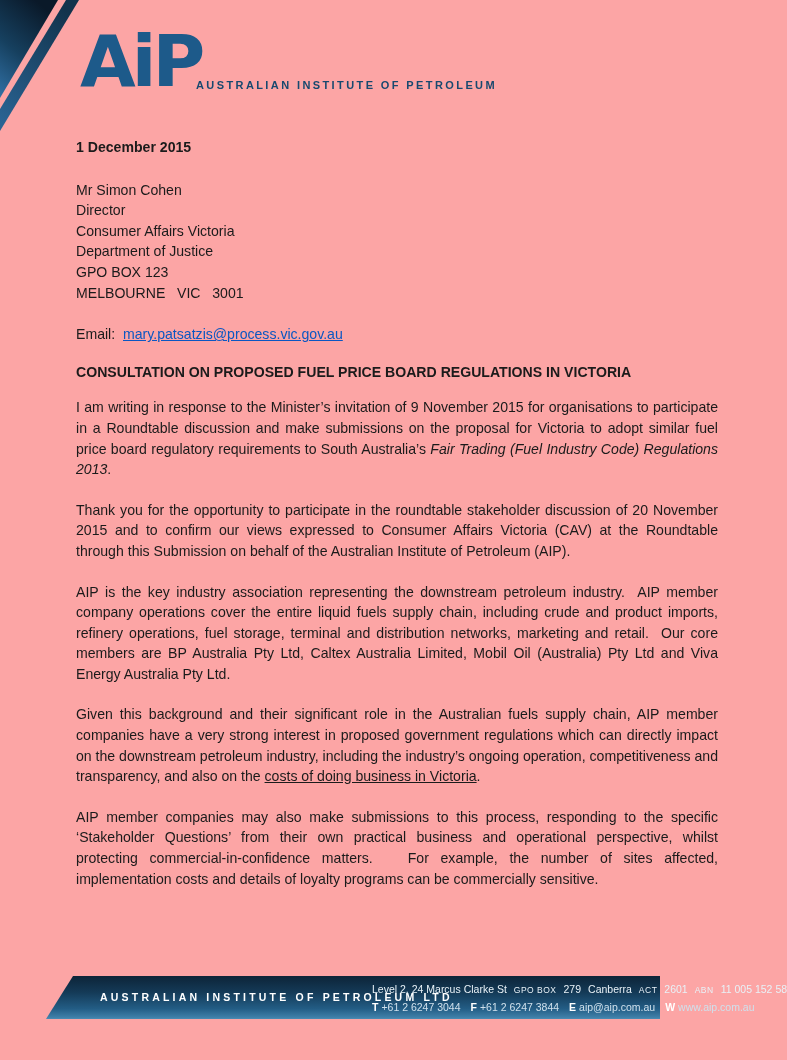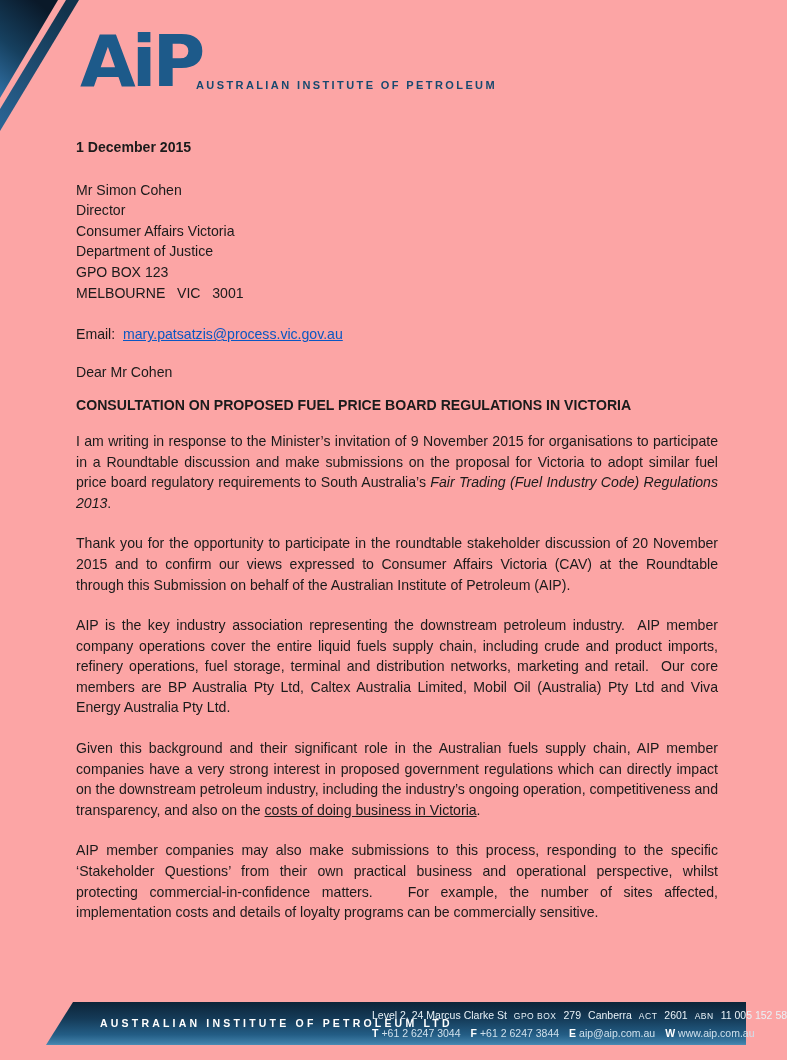--- a/index.html
+++ b/index.html
@@ -28,24 +28,23 @@
   .addr div{white-space:pre-wrap;}
   .email-line{margin:0 0 17px 0;white-space:pre-wrap;}
   .email-line a{color:#0b57c2;text-decoration:underline;cursor:pointer;}
   .salutation{margin:0 0 13px 0;}
   .subject{font-weight:bold;margin:0 0 15px 0;}
   .para{margin:0 0 20px 0;text-align:justify;white-space:pre-wrap;}
   .para em{font-style:italic;}
   .para .u{text-decoration:underline;}
   
   .footer-band{
-    position:absolute;left:0;top:1002px;width:711px;height:43px;
+    position:absolute;left:0;top:976px;width:660px;height:43px;
     background:linear-gradient(to bottom,#0d2438 0%,#143a57 38%,#235d85 76%,#3f7fa8 96%,#4d8cb4 100%);
     clip-path:polygon(73px 0,787px 0,787px 43px,46px 43px);
-    padding-left:35px;
   }
   .footer-org{
     position:absolute;left:100px;top:15px;
     font-size:10.5px;font-weight:bold;letter-spacing:3.2px;color:#ffffff;white-space:nowrap;
   }
   .footer-right{position:absolute;left:372px;top:5px;width:400px;color:#e8f1f7;}
   .footer-line{font-size:10.5px;line-height:16.5px;white-space:nowrap;}
   .footer-line .seg{margin-right:7px;}
   .footer-line .seg-s{font-size:8.5px;letter-spacing:.5px;}
   .footer-line .contact-item{margin-right:10px;}
@@ -83,21 +82,20 @@
       <div>Mr Simon Cohen</div>
       <div>Director</div>
       <div>Consumer Affairs Victoria</div>
       <div>Department of Justice</div>
       <div>GPO BOX 123</div>
       <div>MELBOURNE   VIC   3001</div>
     </div>
 
     <p class="email-line"><span>Email:  </span><a>mary.patsatzis@process.vic.gov.au</a></p>
 
-    <p class="salutation">Dear Mr Cohen</p>
 
     <p class="subject">CONSULTATION ON PROPOSED FUEL PRICE BOARD REGULATIONS IN VICTORIA</p>
 
     <div id="letter-body">
         <p class="para"><span>I am writing in response to the Minister’s invitation of 9 November 2015 for organisations to participate in a Roundtable discussion and make submissions on the proposal for Victoria to adopt similar fuel price board regulatory requirements to South Australia’s </span><em>Fair Trading (Fuel Industry Code) Regulations 2013</em><span>.</span></p>
         <p class="para"><span>Thank you for the opportunity to participate in the roundtable stakeholder discussion of 20 November 2015 and to confirm our views expressed to Consumer Affairs Victoria (CAV) at the Roundtable through this Submission on behalf of the Australian Institute of Petroleum (AIP).</span></p>
         <p class="para"><span>AIP is the key industry association representing the downstream petroleum industry.  AIP member company operations cover the entire liquid fuels supply chain, including crude and product imports, refinery operations, fuel storage, terminal and distribution networks, marketing and retail.  Our core members are BP Australia Pty Ltd, Caltex Australia Limited, Mobil Oil (Australia) Pty Ltd and Viva Energy Australia Pty Ltd.</span></p>
         <p class="para"><span>Given this background and their significant role in the Australian fuels supply chain, AIP member companies have a very strong interest in proposed government regulations which can directly impact on the downstream petroleum industry, including the industry’s ongoing operation, competitiveness and transparency, and also on the </span><span class="u">costs of doing business in Victoria</span><span>.</span></p>
         <p class="para"><span>AIP member companies may also make submissions to this process, responding to the specific ‘Stakeholder Questions’ from their own practical business and operational perspective, whilst protecting commercial-in-confidence matters.   For example, the number of sites affected, implementation costs and details of loyalty programs can be commercially sensitive.</span></p>
       </div>

